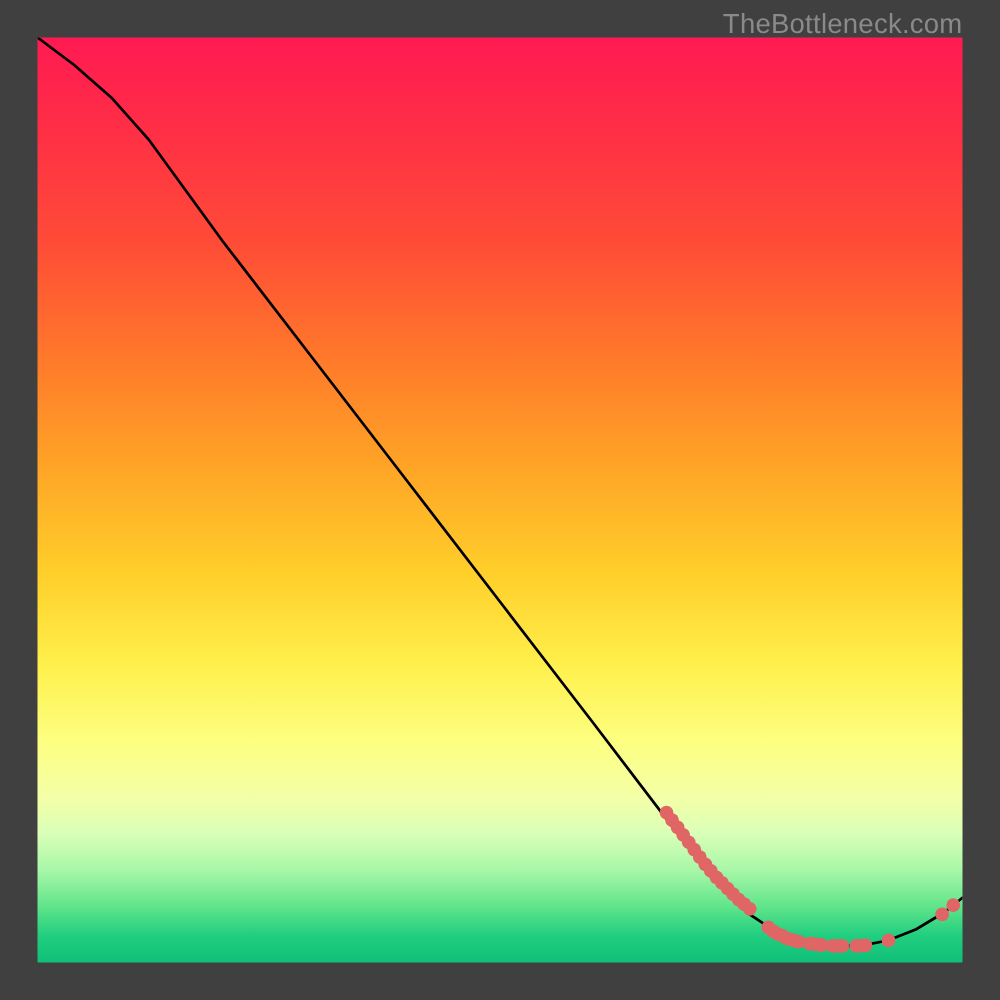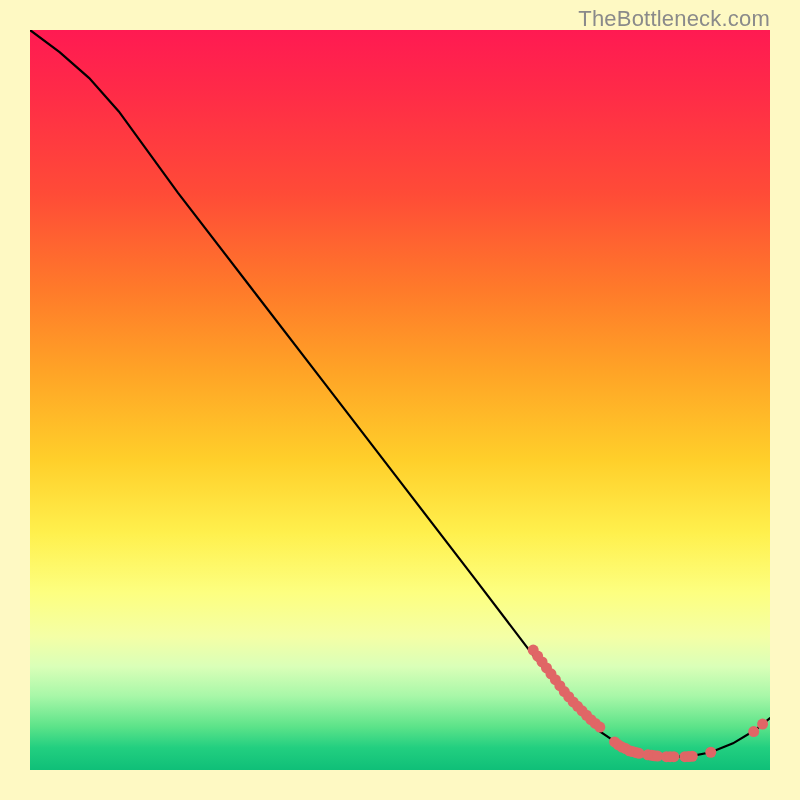--- a/index.html
+++ b/index.html
@@ -8,21 +8,21 @@
     width: 800px;
     height: 800px;
     background: #000;
     overflow: hidden;
     font-family: Arial, Helvetica, sans-serif;
   }
   .frame {
     position: relative;
     width: 800px;
     height: 800px;
-    background: #fef9c3;
+    background: #404040;
   }
   .plot-area {
     position: absolute;
     left: 30px;
     top: 30px;
     width: 740px;
     height: 740px;
     
     background: linear-gradient(to bottom,
       #ff1a52 0%,

